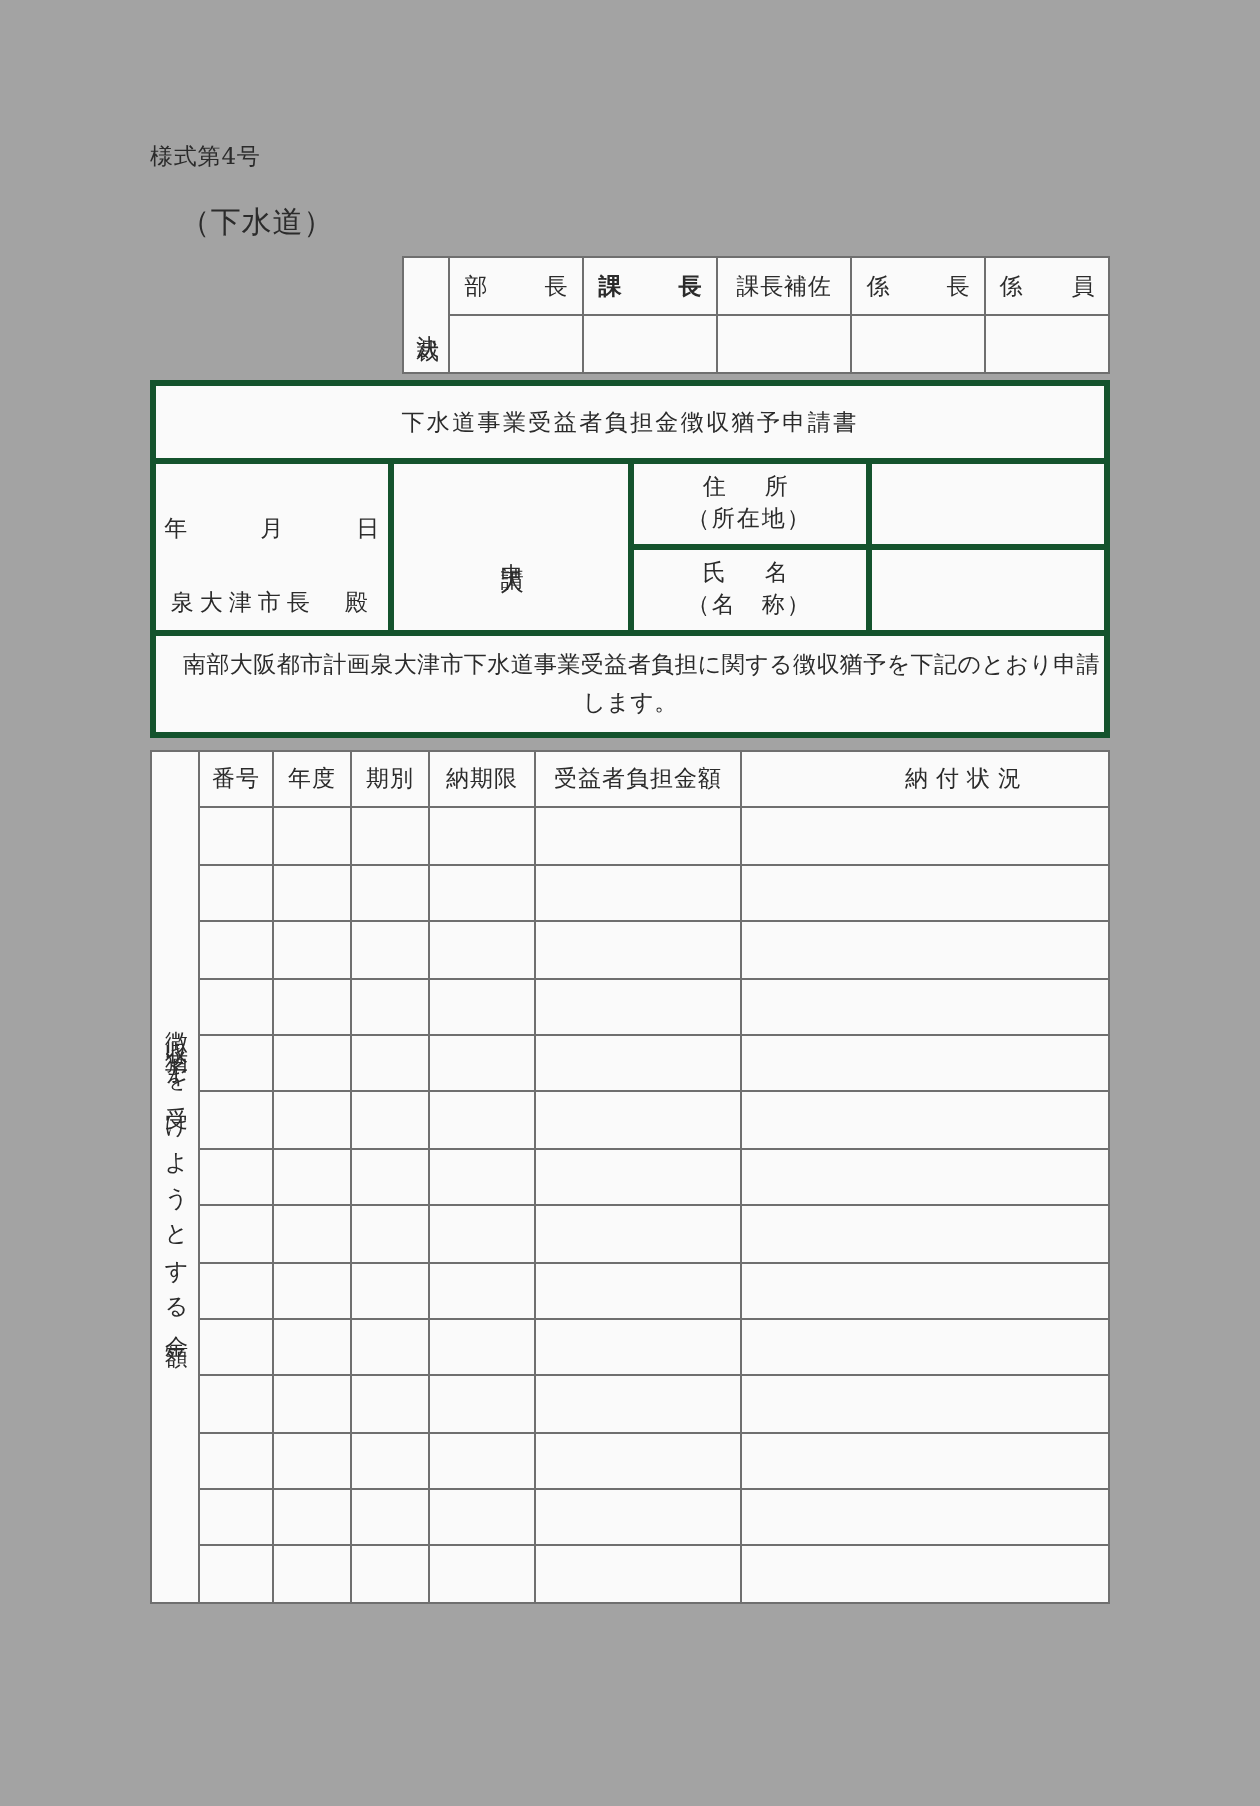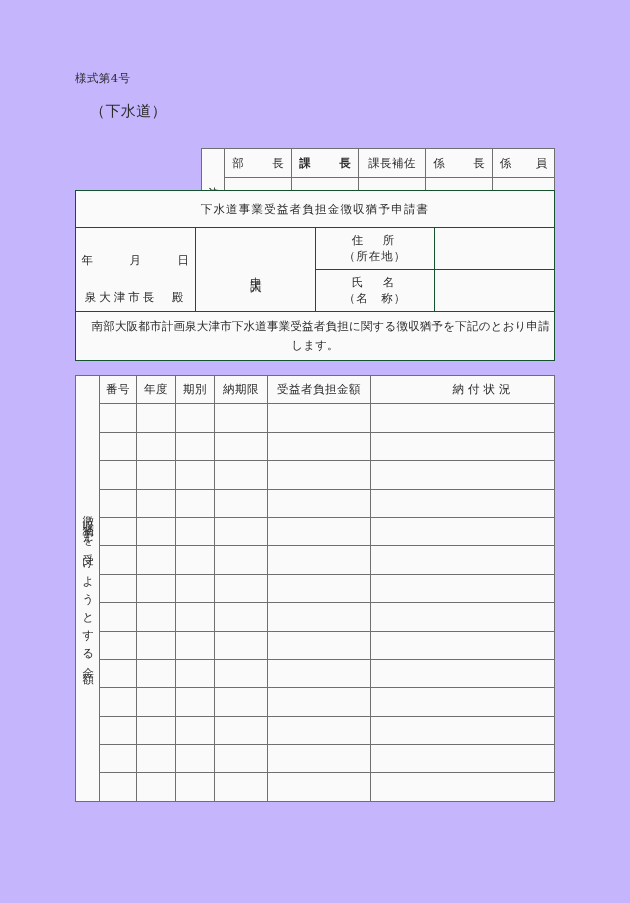--- a/index.html
+++ b/index.html
@@ -4,21 +4,21 @@
 <style>
   html, body {
     margin: 0;
     padding: 0;
     background: #ffffff;
   }
   .page {
     position: relative;
     width: 630px;
     height: 903px;
-    background: #c4b5fd;
+    background: #a3a3a3;
     font-family: "DejaVu Serif", "Liberation Serif", serif;
     color: #2b2b2b;
     overflow: hidden;
   }
 
   
   .form-no {
     position: absolute;
     left: 75px;
     top: 71px;
@@ -48,21 +48,20 @@
     text-align: center;
     vertical-align: middle;
     background: #fafafa;
   }
 
   
   #approval-table {
     left: 201px;
     top: 128px;
     width: 354px;
-    margin-top: 20px;
   }
   #approval-table td { height: 28px; }
   .vlabel {
     writing-mode: vertical-rl;
     text-orientation: upright;
     letter-spacing: 2px;
     line-height: 1;
     display: inline-block;
     font-size: 11.5px;
   }
@@ -78,21 +77,21 @@
     font-size: 11.5px;
   }
 
   
   #main-table {
     left: 75px;
     top: 190px;
     width: 480px;
   }
   #main-table td {
-    border: 1px solid #14532d;
+    border: 3px solid #14532d;
   }
   .title-cell {
     height: 36px;
     font-size: 12.5px;
     letter-spacing: 1.2px;
   }
   .date-cell {
     height: 83px;
     text-align: center;
     padding: 0 0 0 0;

